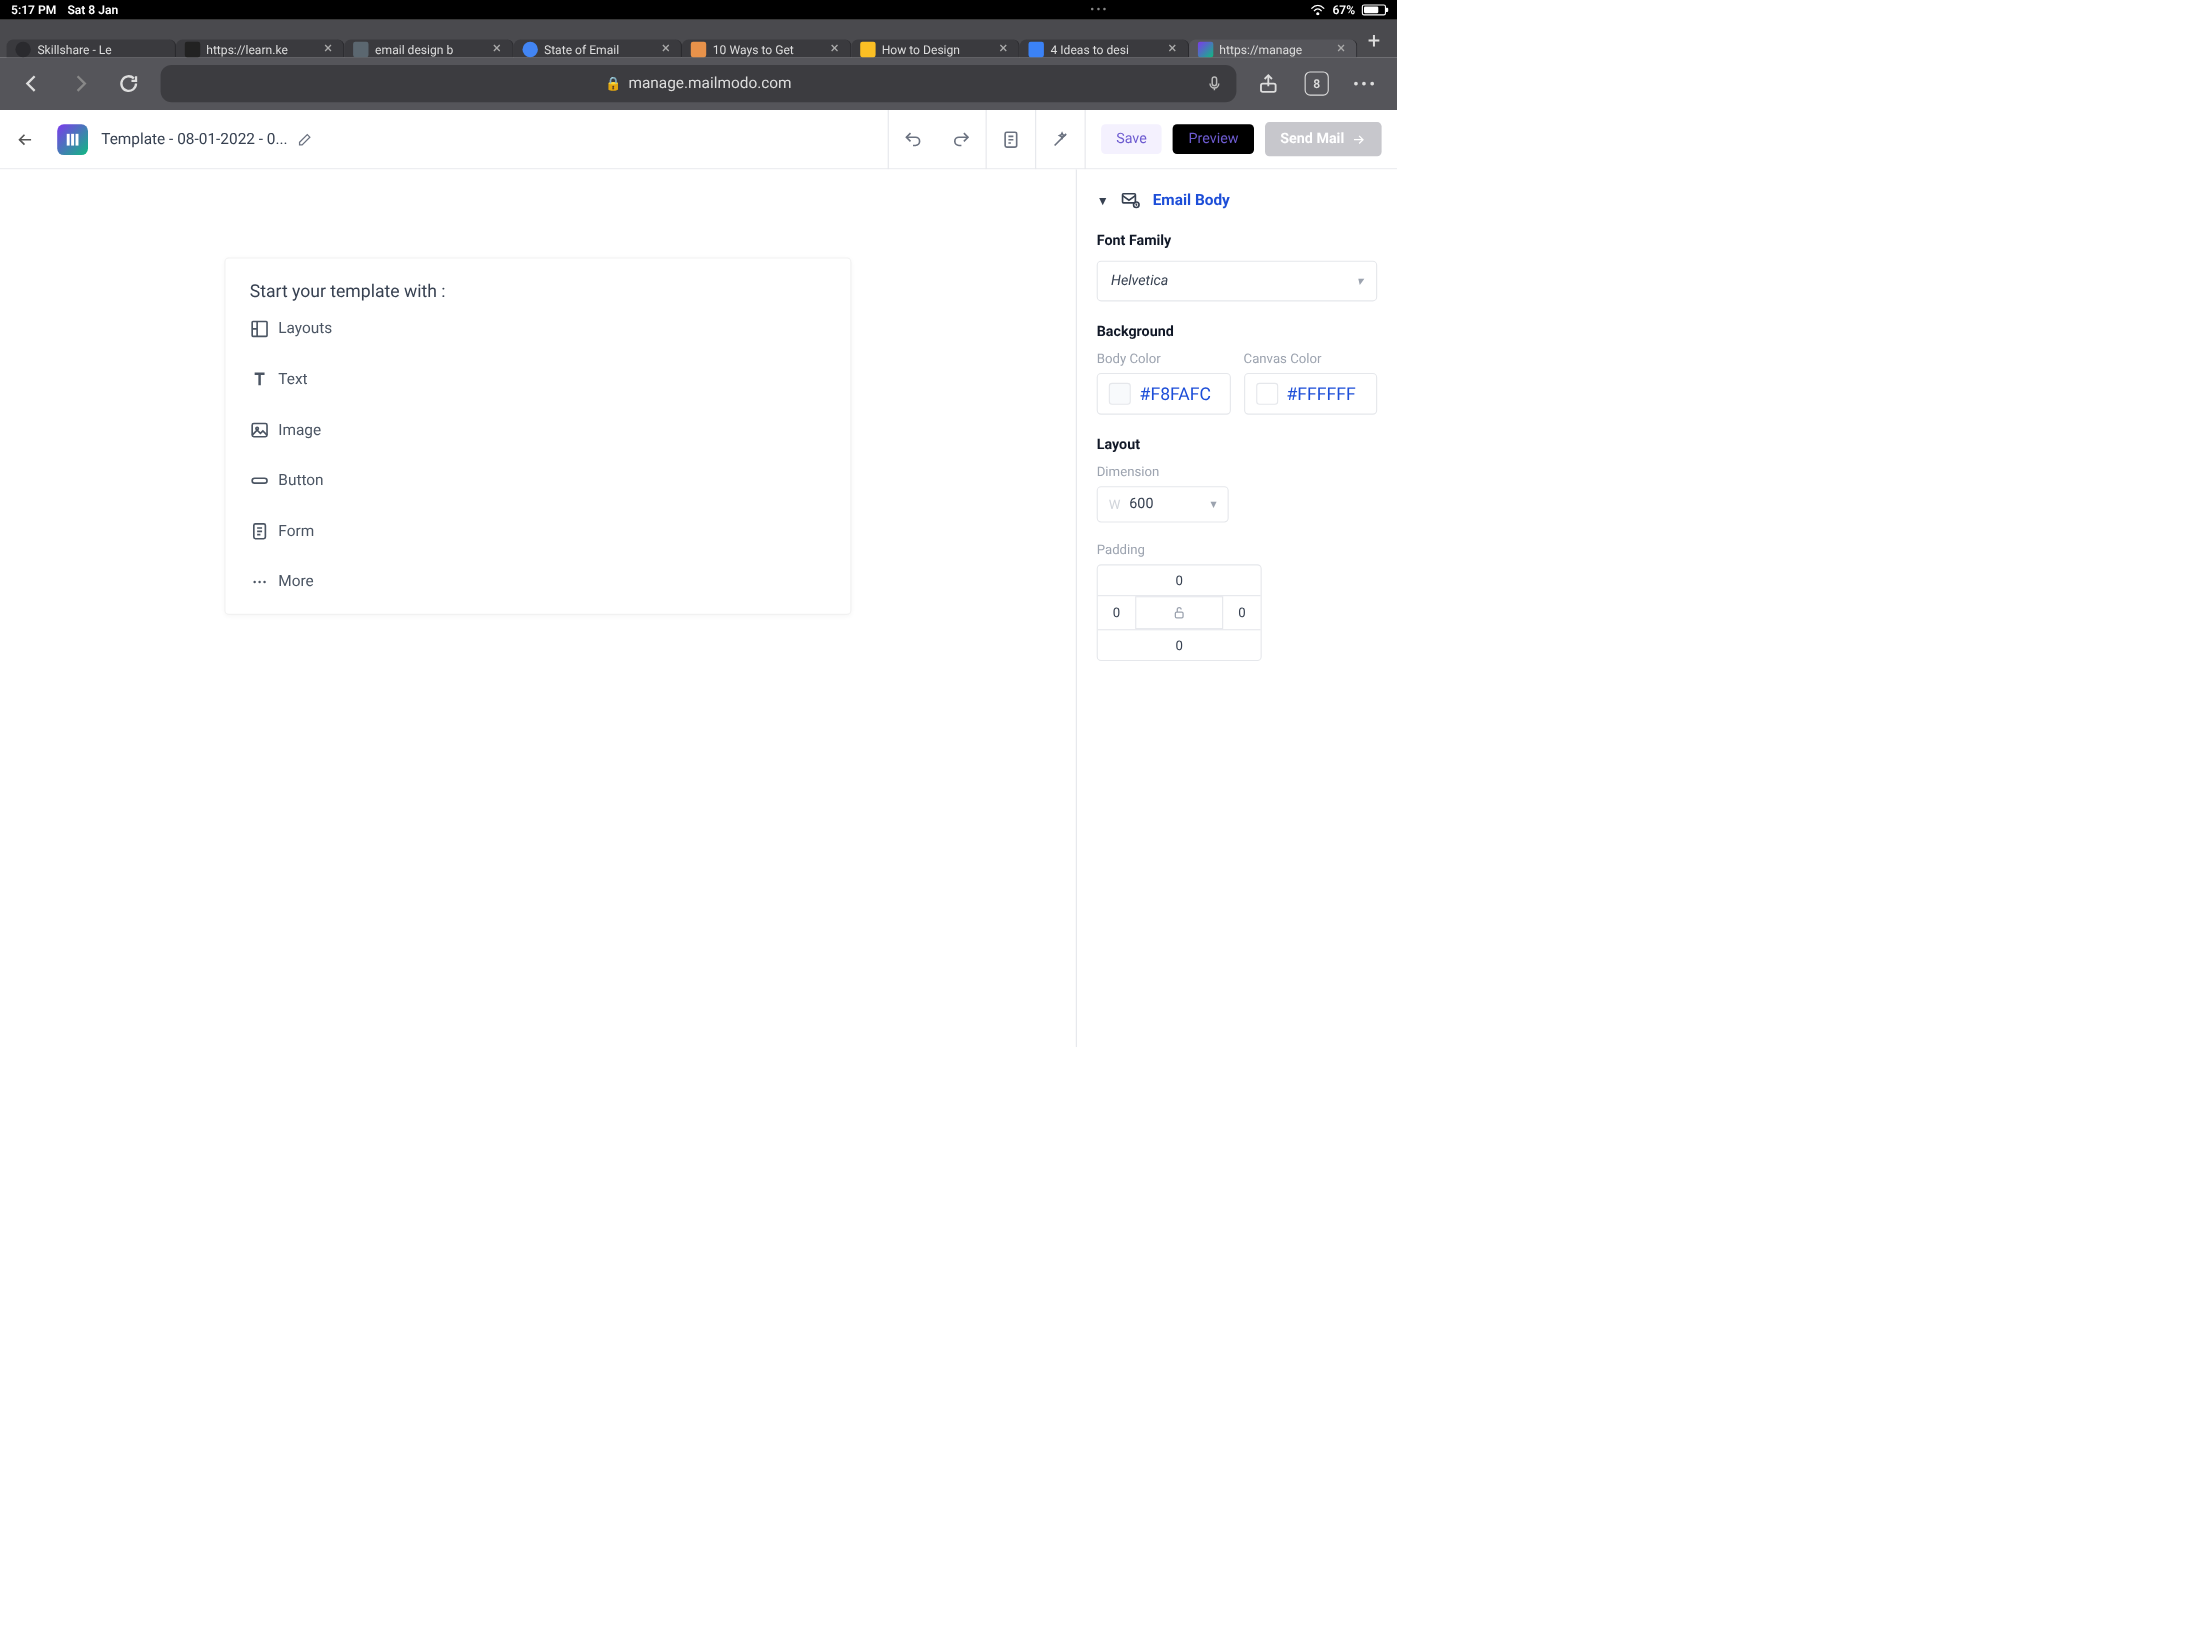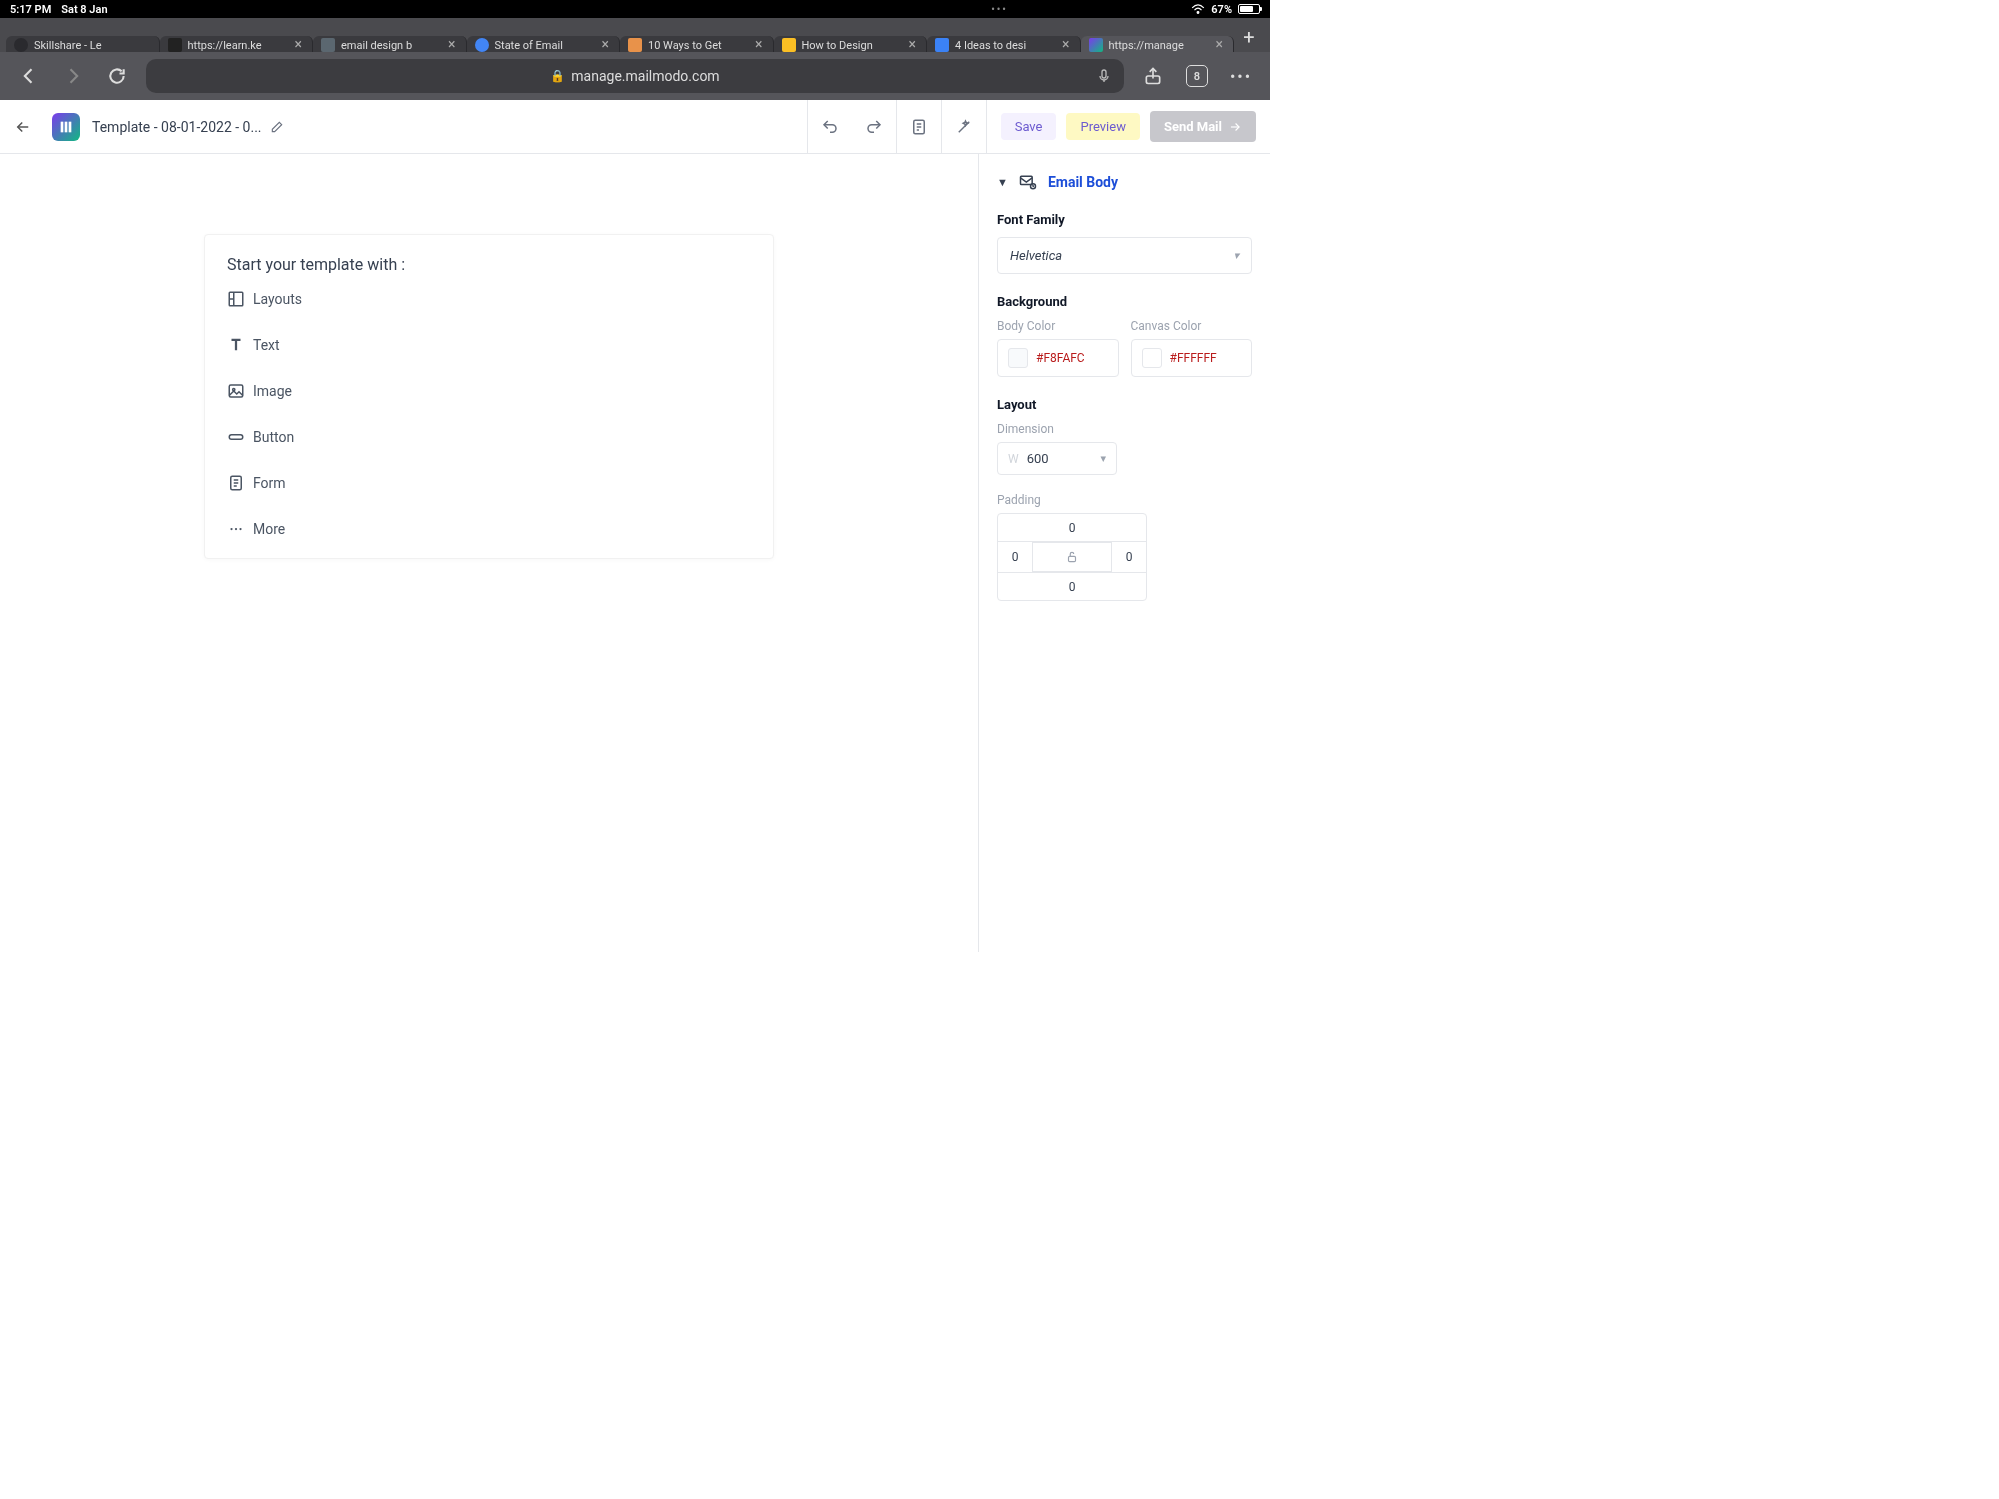--- a/index.html
+++ b/index.html
@@ -40,21 +40,21 @@
   .back-nav { width:38px; display:flex; align-items:center; justify-content:flex-start; color:#555; cursor:pointer;}
   .back-nav svg { width:18px; height:18px;}
   .app-logo { width:28px; height:28px; border-radius:6px; background:linear-gradient(135deg,#7c3aed,#10b981); display:flex; align-items:center; justify-content:center; color:#fff; font-weight:700; font-size:12px; margin-right:12px;}
   .template-name { font-size:14px; color:#374151; }
   .edit-name { width:14px;height:14px; color:#6b7280; margin-left:8px; cursor:pointer; }
   .header-mid { margin-left:auto; display:flex; align-items:center; gap:0; }
   .header-iconbtn { width:44px; height:54px; display:flex; align-items:center; justify-content:center; color:#6b7280; cursor:pointer; border-left:1px solid transparent;}
   .vsep { width:1px; height:54px; background:#e5e7eb; }
   .header-right { display:flex; align-items:center; gap:10px; margin-left:14px;}
   .btn-save { color:#6d5bd0; background:#f4f1fe; padding:6px 14px; border-radius:4px; font-size:13px; cursor:pointer; }
-  .btn-preview { color:#6d5bd0; background:#fef9c3; padding:6px 14px; border-radius:4px; font-size:13px; cursor:pointer; }
+  .btn-preview { color:#6d5bd0; background:#000000; padding:6px 14px; border-radius:4px; font-size:13px; cursor:pointer; }
   .btn-send { background:#c7c7cc; color:#fff; padding:8px 14px; border-radius:4px; font-size:13px; cursor:pointer; display:flex; align-items:center; gap:6px;font-weight:bold;}
 
   
   .main { display:flex; height:calc(952px - 18px - 34px - 48px - 54px); }
   .canvas { flex:1; background:#fff; display:flex; justify-content:center; padding-top:80px;}
   .email-frame { width:600px; }
   .start-card { background:#fff; border:1px solid #f1f1f1; box-shadow:0 1px 4px rgba(0,0,0,0.03); border-radius:4px; padding:20px 22px; width:570px; margin:0 auto;}
   .start-title { font-size:16px; color:#374151; margin-bottom:16px; }
   .start-options { display:flex; gap:28px; flex-wrap:wrap;flex-direction:column; }
   .start-opt { display:flex; align-items:center; gap:8px; color:#4b5563; font-size:14px; cursor:pointer; }
@@ -67,21 +67,21 @@
   .panel-icon { width:20px; height:20px; color:#374151; }
   .panel-title { font-size:14px; font-weight:700; color:#1d4ed8; }
   .field-label { font-size:13px; font-weight:700; color:#111827; margin-bottom:10px; margin-top:8px;}
   .sub-label { font-size:12px; color:#9ca3af; margin-bottom:6px; }
   .select { border:1px solid #e5e7eb; border-radius:4px; padding:10px 12px; font-size:13px; color:#374151; display:flex; align-items:center; justify-content:space-between; cursor:pointer; margin-bottom:20px;font-style:italic;}
   .select .chev { color:#9ca3af; font-size:11px;}
   .color-row { display:flex; gap:12px; margin-bottom:20px;}
   .color-col { flex:1; }
   .swatch-box { border:1px solid #e5e7eb; border-radius:4px; padding:8px 10px; display:flex; align-items:center; gap:8px; }
   .swatch { width:20px; height:20px; border:1px solid #e5e7eb; border-radius:3px; }
-  .swatch-text { font-size:12px; color:#b91c1c;text-align:right; }
+  .swatch-text { font-size:16px; color:#1d4ed8;text-align:right; }
   .dim-select { border:1px solid #e5e7eb; border-radius:4px; padding:8px 10px; display:flex; align-items:center; gap:8px; width:120px; cursor:pointer; margin-bottom:18px;}
   .dim-w { color:#d1d5db; font-size:12px;}
   .dim-val { font-size:13px; color:#374151; flex:1; }
   .padding-box { border:1px solid #e5e7eb; border-radius:4px; width:150px; height:88px; position:relative; display:grid; grid-template-columns:34px 1fr 34px; grid-template-rows:28px 1fr 28px;}
   .pad-cell { display:flex; align-items:center; justify-content:center; font-size:12px; color:#374151; }
   .pad-center { border:1px solid #e5e7eb; display:flex; align-items:center; justify-content:center; color:#9ca3af; }
   .pad-top { grid-column:1/4; border-bottom:1px solid #e5e7eb;}
   .pad-bottom { grid-column:1/4; border-top:1px solid #e5e7eb;}
   .pad-left { }
   .pad-right { }

